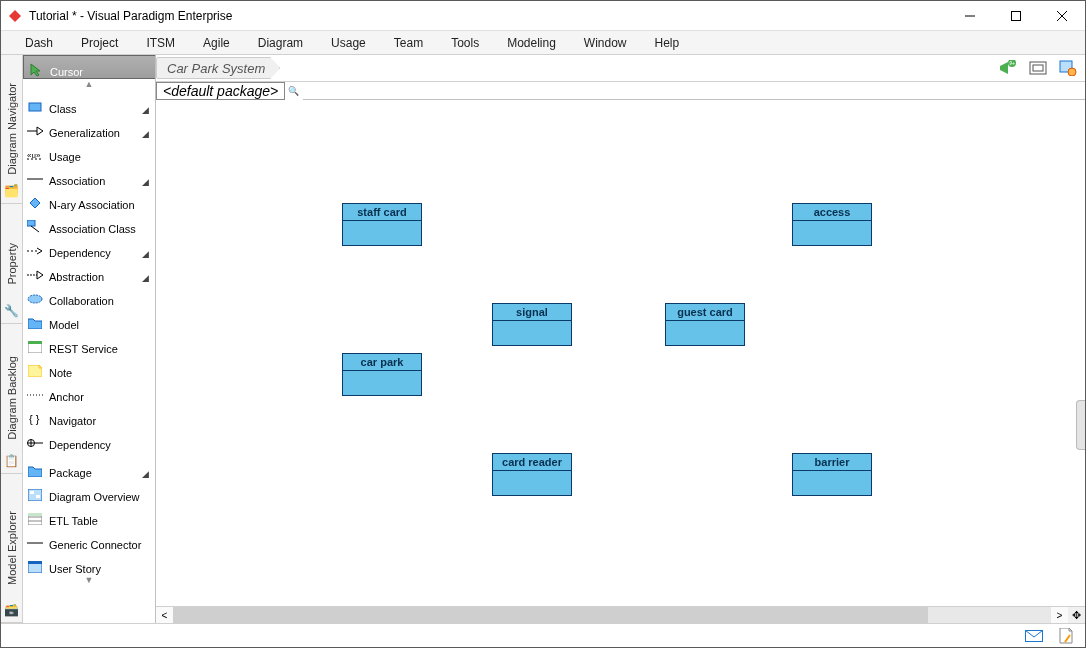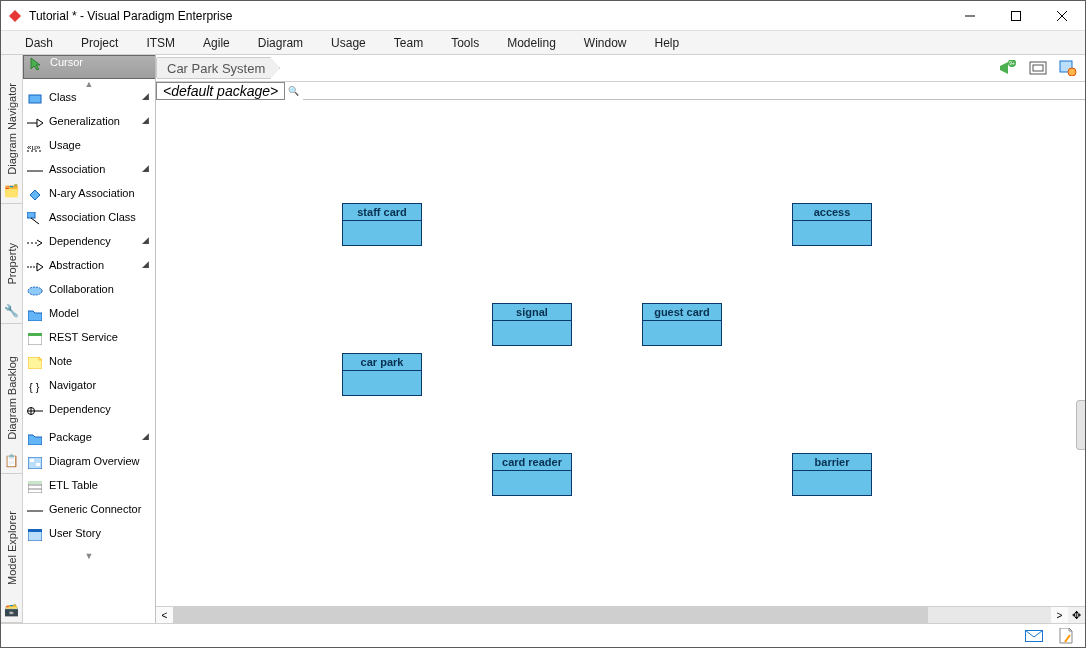--- a/index.html
+++ b/index.html
@@ -20,32 +20,32 @@
   .main { flex: 1; display: flex; background: #fff; min-height: 0; }
 
   
   .left-tabs { width: 22px; display: flex; flex-direction: column; border-right: 1px solid #d0d0d0; background: #f4f4f4; }
   .vt { flex: 1; display: flex; align-items: center; justify-content: center; border-bottom: 1px solid #d0d0d0; cursor: default; position: relative; }
   .vt .txt { writing-mode: vertical-rl; transform: rotate(180deg); font-size: 11px; color: #333; white-space: nowrap; padding: 2px 0; }
   .vt .ic { width: 16px; height: 16px; position: absolute; bottom: 3px; font-size: 12px; text-align: center; }
 
   
   .palette { width: 133px; border-right: 1px solid #c0c0c0; background: #fff; display: flex; flex-direction: column; overflow: hidden; }
-  .pal-row { display: flex; align-items: flex-start; height: 24px; padding: 0 4px; gap: 6px; cursor: default; border-right: 1px solid transparent; }
+  .pal-row { display: flex; align-items: flex-end; height: 24px; padding: 0 4px; gap: 6px; cursor: default; border-right: 1px solid transparent; }
   .pal-row.selected { background: linear-gradient(#b0b0b0,#9e9e9e); color: #fff; border: 1px solid #666; border-right: none; }
   .pal-ic { width: 16px; height: 16px; display: flex; align-items: center; justify-content: center; font-size: 12px; flex-shrink: 0; }
   .pal-lbl { flex: 1; white-space: nowrap; overflow: hidden; text-overflow: ellipsis; }
   .pal-arrow { width: 8px; font-size: 9px; color: #444; }
   .pal-collapse { height: 12px; text-align: center; color: #888; font-size: 9px; cursor: default; }
   .pal-sep { height: 4px; }
 
   
   .diagram-region { flex: 1; display: flex; flex-direction: column; min-width: 0; }
 
-  .breadcrumb-bar { height: 27px; display: flex; align-items: center; padding: 0 4px 0 0; gap: 4px; border-bottom: 1px solid #d0d0d0; }
+  .breadcrumb-bar { height: 27px; display: flex; align-items: center; padding: 0 4px 0 0; gap: 4px; border-bottom: 1px solid #d0d0d0; font-style: italic; }
   .bc-chip { height: 22px; padding: 0 14px 0 10px; display: flex; align-items: center; font-size: 13px; color: #555; background: #f0f0f0; border: 1px solid #ccc; border-radius: 2px; position: relative; clip-path: polygon(0 0, calc(100% - 10px) 0, 100% 50%, calc(100% - 10px) 100%, 0 100%); }
   .bc-spacer { flex: 1; }
   .bc-tool { width: 26px; height: 22px; display: flex; align-items: center; justify-content: center; font-size: 14px; cursor: default; }
 
   .pkg-bar { height: 18px; display: flex; align-items: stretch; }
   .pkg-chip { border: 1px solid #888; padding: 0 6px; display: flex; align-items: center; font-style: italic; font-size: 14px; background: #fff; }
   .pkg-search { width: 18px; display: flex; align-items: center; justify-content: center; font-size: 9px; color: #888; }
   .pkg-rest { flex: 1; border-bottom: 1px solid #c0c0c0; }
 
   .canvas-wrapper { flex: 1; position: relative; overflow: hidden; }
@@ -247,20 +247,28 @@
           <span class="pal-ic">
             <svg width="14" height="12">
               <path d="M0 0 h11 l3 3 v9 h-14 z" fill="#fff59d" stroke="#fbc02d"></path>
               <path d="M11 0 v3 h3" fill="none" stroke="#fbc02d"></path>
             </svg>
           </span>
           <span class="pal-lbl">Note</span>
         </div>
         <div class="pal-row">
           <span class="pal-ic">
+            <svg width="16" height="6">
+              <line x1="0" y1="3" x2="16" y2="3" stroke="#000" stroke-dasharray="1 2"></line>
+            </svg>
+          </span>
+          <span class="pal-lbl">Anchor</span>
+        </div>
+        <div class="pal-row">
+          <span class="pal-ic">
             <svg width="14" height="12">
               <text x="1" y="10" font-size="11" fill="#000">{ }</text>
             </svg>
           </span>
           <span class="pal-lbl">Navigator</span>
         </div>
         <div class="pal-row">
           <span class="pal-ic">
             <svg width="16" height="10">
               <circle cx="4" cy="5" r="3.5" fill="none" stroke="#000"></circle>
@@ -365,21 +373,21 @@
               <div class="uml-body"></div>
             </div>
             <div class="uml-class" style="left: 636px; top: 103px;">
               <div class="uml-name">access</div>
               <div class="uml-body"></div>
             </div>
             <div class="uml-class" style="left: 336px; top: 203px;">
               <div class="uml-name">signal</div>
               <div class="uml-body"></div>
             </div>
-            <div class="uml-class" style="left: 486px; top: 203px;">
+            <div class="uml-class" style="left: 509px; top: 203px;">
               <div class="uml-name">guest card</div>
               <div class="uml-body"></div>
             </div>
             <div class="uml-class" style="left: 186px; top: 253px;">
               <div class="uml-name">car park</div>
               <div class="uml-body"></div>
             </div>
             <div class="uml-class" style="left: 336px; top: 353px;">
               <div class="uml-name">card reader</div>
               <div class="uml-body"></div>

